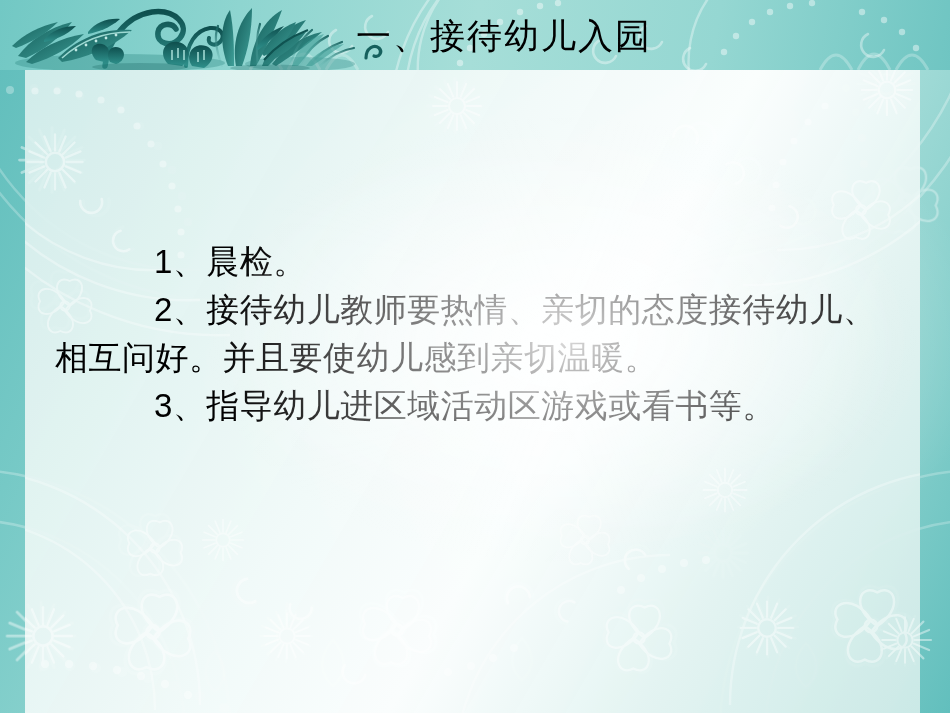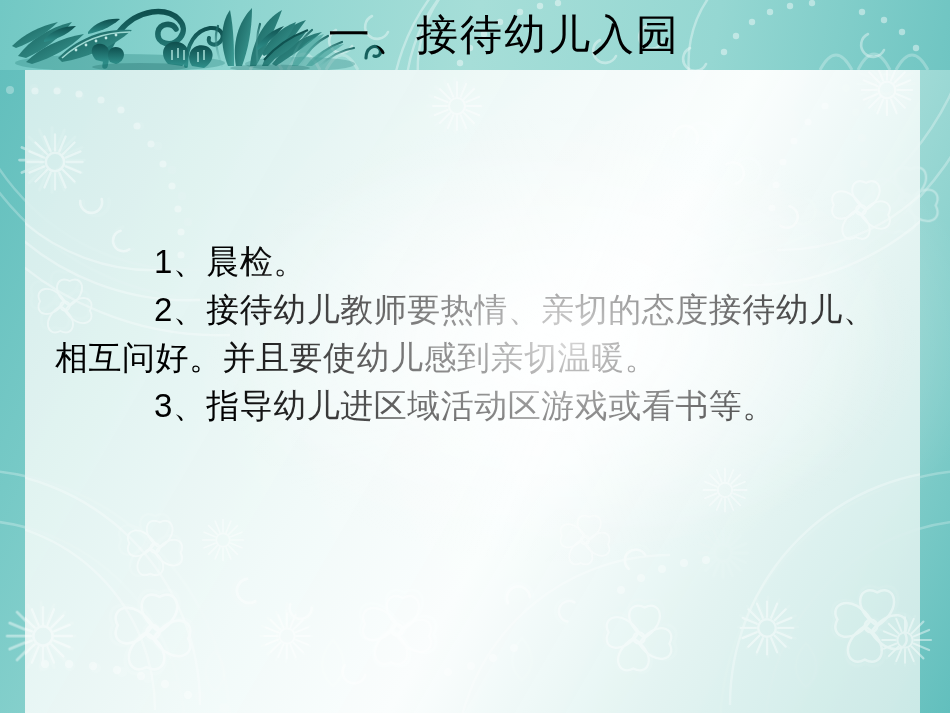--- a/index.html
+++ b/index.html
@@ -37,21 +37,21 @@
   .header{
     position:absolute;left:0;top:0;width:950px;height:70px;overflow:hidden;
     background:linear-gradient(100deg,#72c8c4 0%,#8ed5d0 25%,#a6ded8 50%,#95d7d2 75%,#6fc5c2 100%);
   }
   .header-pattern{position:absolute;inset:0;opacity:.85;}
   .header-foliage{position:absolute;left:0;top:0;width:560px;height:70px;}
   .header-title{
     position:absolute;left:0;top:0;width:950px;height:70px;
     display:flex;align-items:center;justify-content:center;
     padding-left:58px;box-sizing:border-box;
-    font-size:42px;font-weight:400;color:#000000;
+    font-size:35px;font-weight:400;color:#000000;
     letter-spacing:2px;line-height:1;
   }
 
   
   .panel{
     position:absolute;left:25px;top:70px;width:895px;height:643px;overflow:hidden;
     background:
       linear-gradient(120deg,
         rgba(214,238,236,.95) 0%,
         rgba(231,245,243,.95) 20%,

